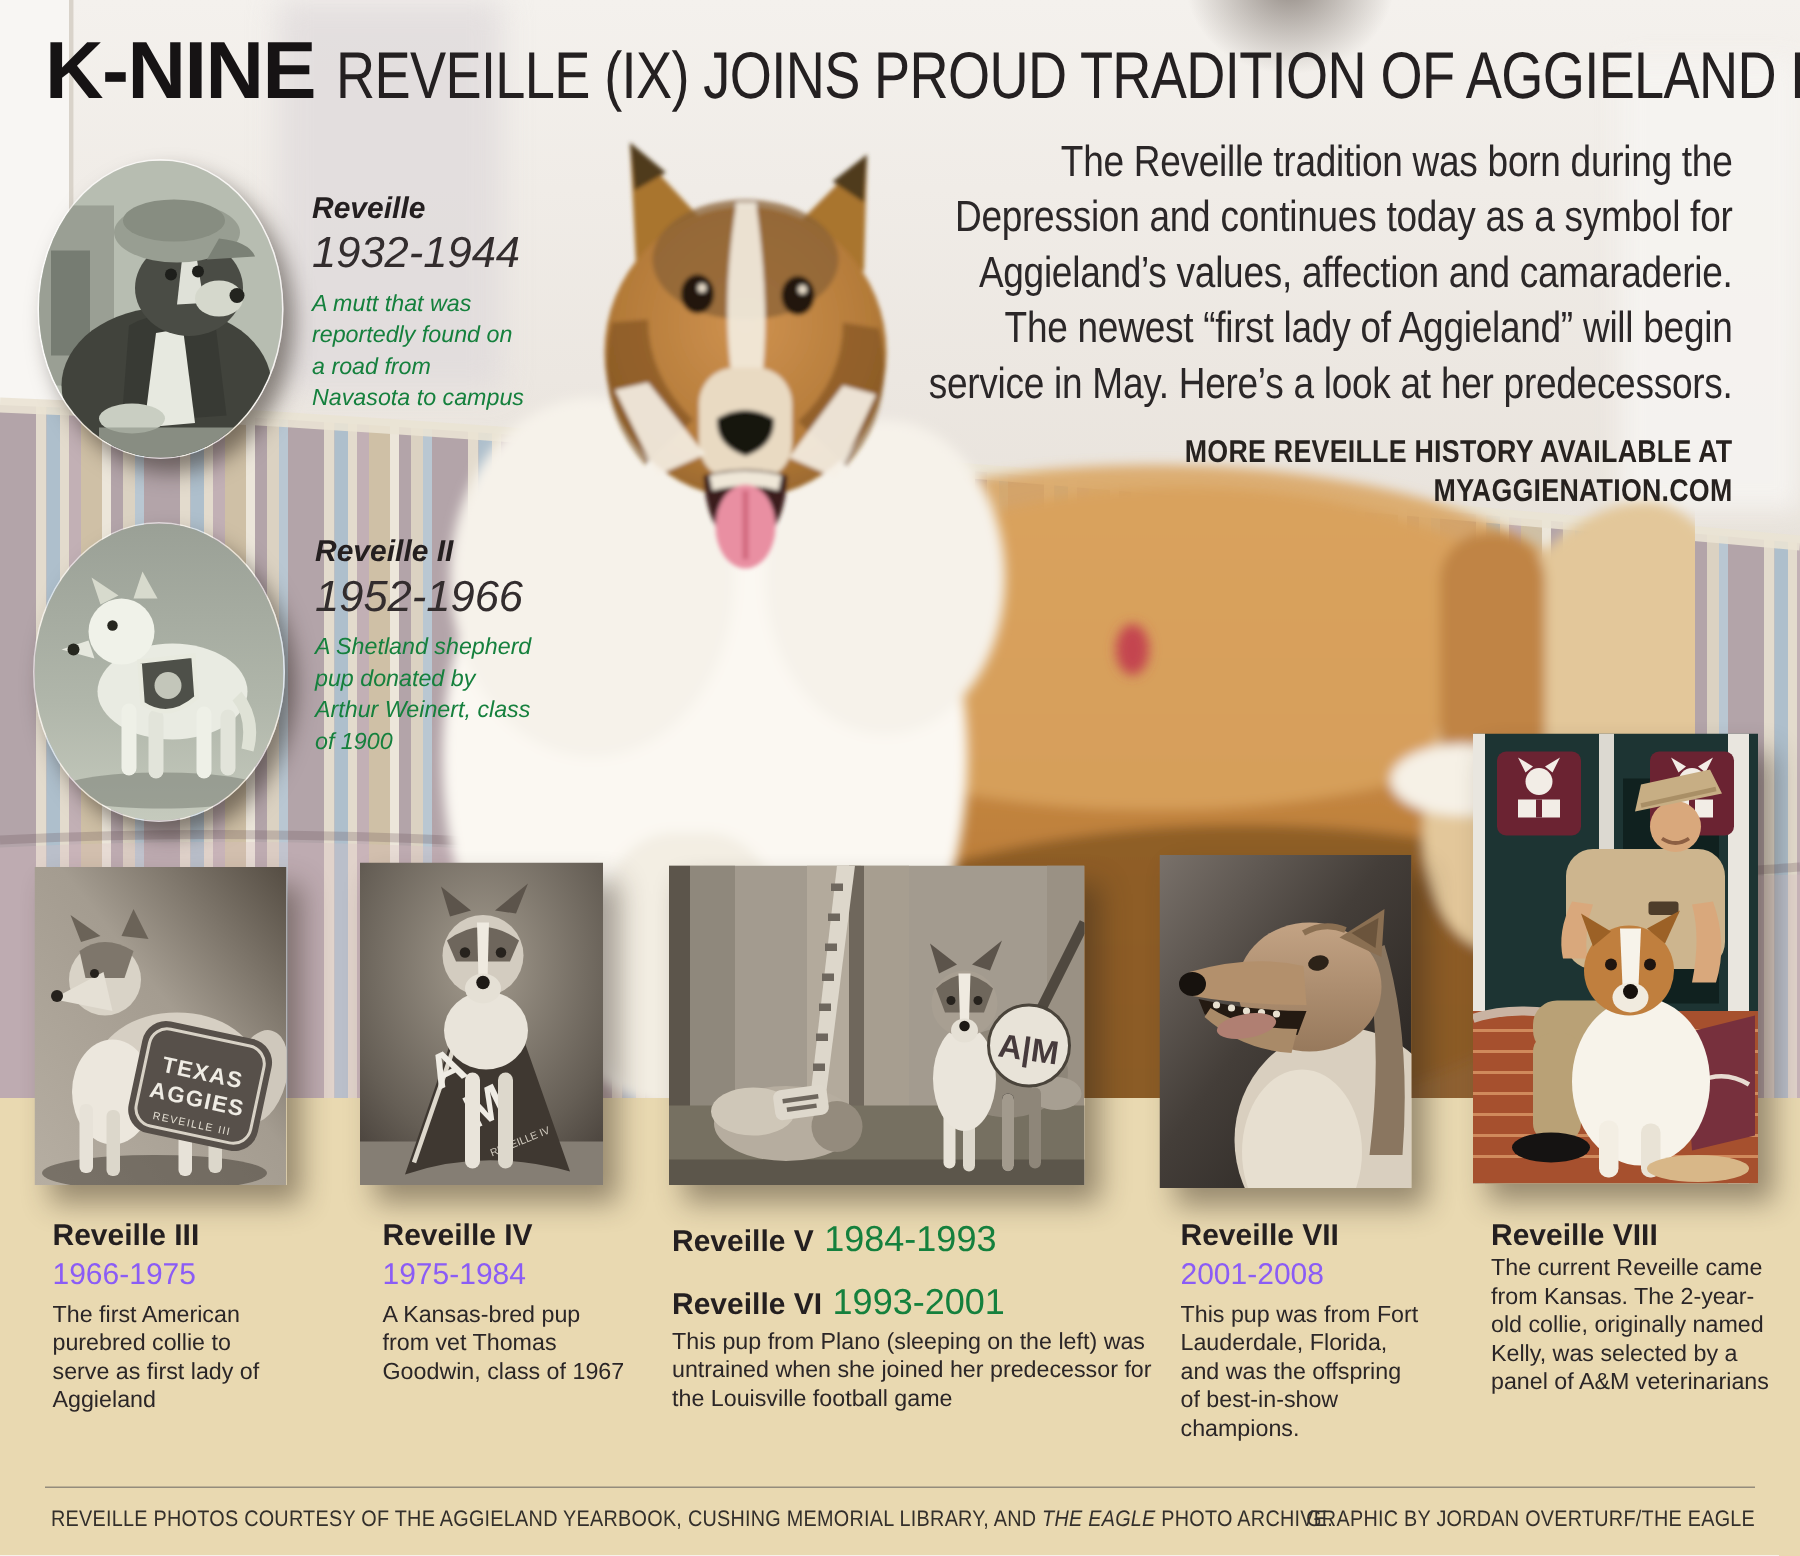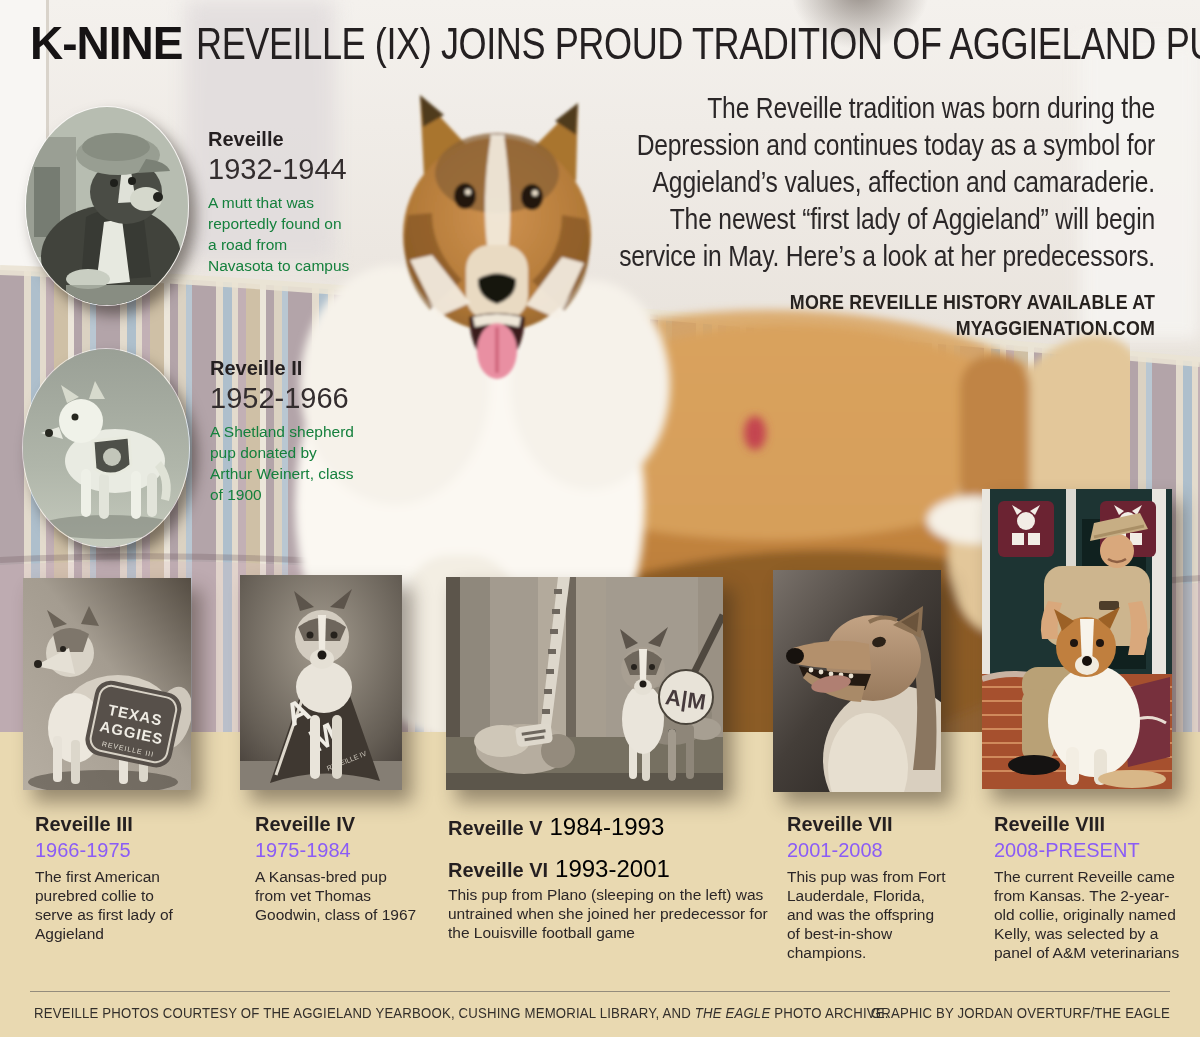--- a/index.html
+++ b/index.html
@@ -13,52 +13,52 @@
   .haze2{position:absolute;left:1080px;top:40px;width:120px;height:300px;background:#f6f4f1;filter:blur(8px);opacity:.9;}
   .lamp{position:absolute;left:790px;top:-10px;width:140px;height:60px;
         background:radial-gradient(ellipse at center top,rgba(70,58,50,.55),rgba(70,58,50,0) 70%);}
   svg.couch{position:absolute;left:0;top:250px;}
   svg.main-dog{position:absolute;left:170px;top:55px;}
 
   .tan-band{position:absolute;left:0;top:732px;width:1200px;height:305px;background:#e9d9b1;}
 
   
   .head-row{position:absolute;left:30px;top:20px;display:flex;align-items:baseline;white-space:nowrap;}
-  .kicker{font-size:46px;font-weight:bold;letter-spacing:-1px;color:#161314;line-height:1;}
+  .kicker{font-size:54px;font-weight:bold;letter-spacing:-1px;color:#161314;line-height:1;}
   .headline{font-size:44px;font-weight:400;color:#242021;line-height:1;margin-left:14px;
             transform:scaleX(.82);transform-origin:0 100%;letter-spacing:-.5px;}
 
   
   .oval{position:absolute;border-radius:50%;overflow:hidden;
         box-shadow:7px 9px 14px rgba(35,28,22,.5);border:1px solid rgba(255,255,255,.55);}
   .oval svg{display:block;}
 
   
   .side-cap{position:absolute;color:#27222
-3;}
+3;font-style:italic;}
   .scap-name{font-size:20px;font-weight:bold;color:#241f20;}
   .scap-years{font-size:29px;font-weight:400;color:#332d2e;margin:2px 0 6px;}
   .scap-desc{font-size:15.5px;line-height:21px;color:#15803d;}
 
   
   .intro{position:absolute;top:90px;right:45px;width:640px;text-align:right;
          transform:scaleX(.85);transform-origin:100% 0;}
   .intro-par{font-size:29px;line-height:37px;color:#2b2728;letter-spacing:-.2px;}
   .more{margin-top:14px;font-weight:bold;font-size:21px;line-height:26px;color:#27221f;letter-spacing:.2px;}
 
   
   .photo{position:absolute;box-shadow:10px 12px 18px rgba(50,40,28,.45);}
   .photo svg{display:block;}
 
   
   .bcap{position:absolute;color:#2a2524;}
   .bc-name{font-size:20px;font-weight:bold;color:#241f20;}
   .bc-years{font-size:20px;font-weight:400;color:#8b5cf6;margin:3px 0 5px;}
   .bc-desc{font-size:15.5px;line-height:19px;color:#2b2627;}
-  .bc-years-inline{font-size:24px;font-weight:400;color:#000000;margin-left:7px;}
+  .bc-years-inline{font-size:24px;font-weight:400;color:#15803d;margin-left:7px;}
   .bcap-row{margin-bottom:2px;}
   .bcap-row.second{margin-top:14px;}
 
   
   .footer-rule{position:absolute;left:30px;right:30px;top:991px;height:1px;background:#948c7c;}
   .credit{position:absolute;top:1004px;font-size:15px;color:#332f2b;white-space:nowrap;letter-spacing:.2px;}
   .credit.left{left:34px;transform:scaleX(.88);transform-origin:0 0;}
   .credit.right{right:30px;transform:scaleX(.88);transform-origin:100% 0;}
 </style>
 </head>
@@ -514,21 +514,20 @@
   </div>
 
   <div class="bcap" style="left:787px;top:813px;width:162px;">
     <div class="bc-name">Reveille VII</div>
     <div class="bc-years">2001-2008</div>
     <div class="bc-desc">This pup was from Fort Lauderdale, Florida, and was the offspring of best-in-show champions.</div>
   </div>
 
   <div class="bcap" style="left:994px;top:813px;width:190px;">
     <div class="bc-name">Reveille VIII</div>
-    <div class="bc-years">2008-PRESENT</div>
     <div class="bc-desc">The current Reveille came from Kansas. The 2-year-old collie, originally named Kelly, was selected by a panel of A&amp;M veterinarians</div>
   </div>
 
   <div class="footer-rule"></div>
   <div class="credit left"><span>REVEILLE PHOTOS COURTESY OF THE AGGIELAND YEARBOOK, CUSHING MEMORIAL LIBRARY, AND </span><i>THE EAGLE</i><span> PHOTO ARCHIVE.</span></div>
   <div class="credit right">GRAPHIC BY JORDAN OVERTURF/THE EAGLE</div>
 
 </div>
 
 </body></html>

